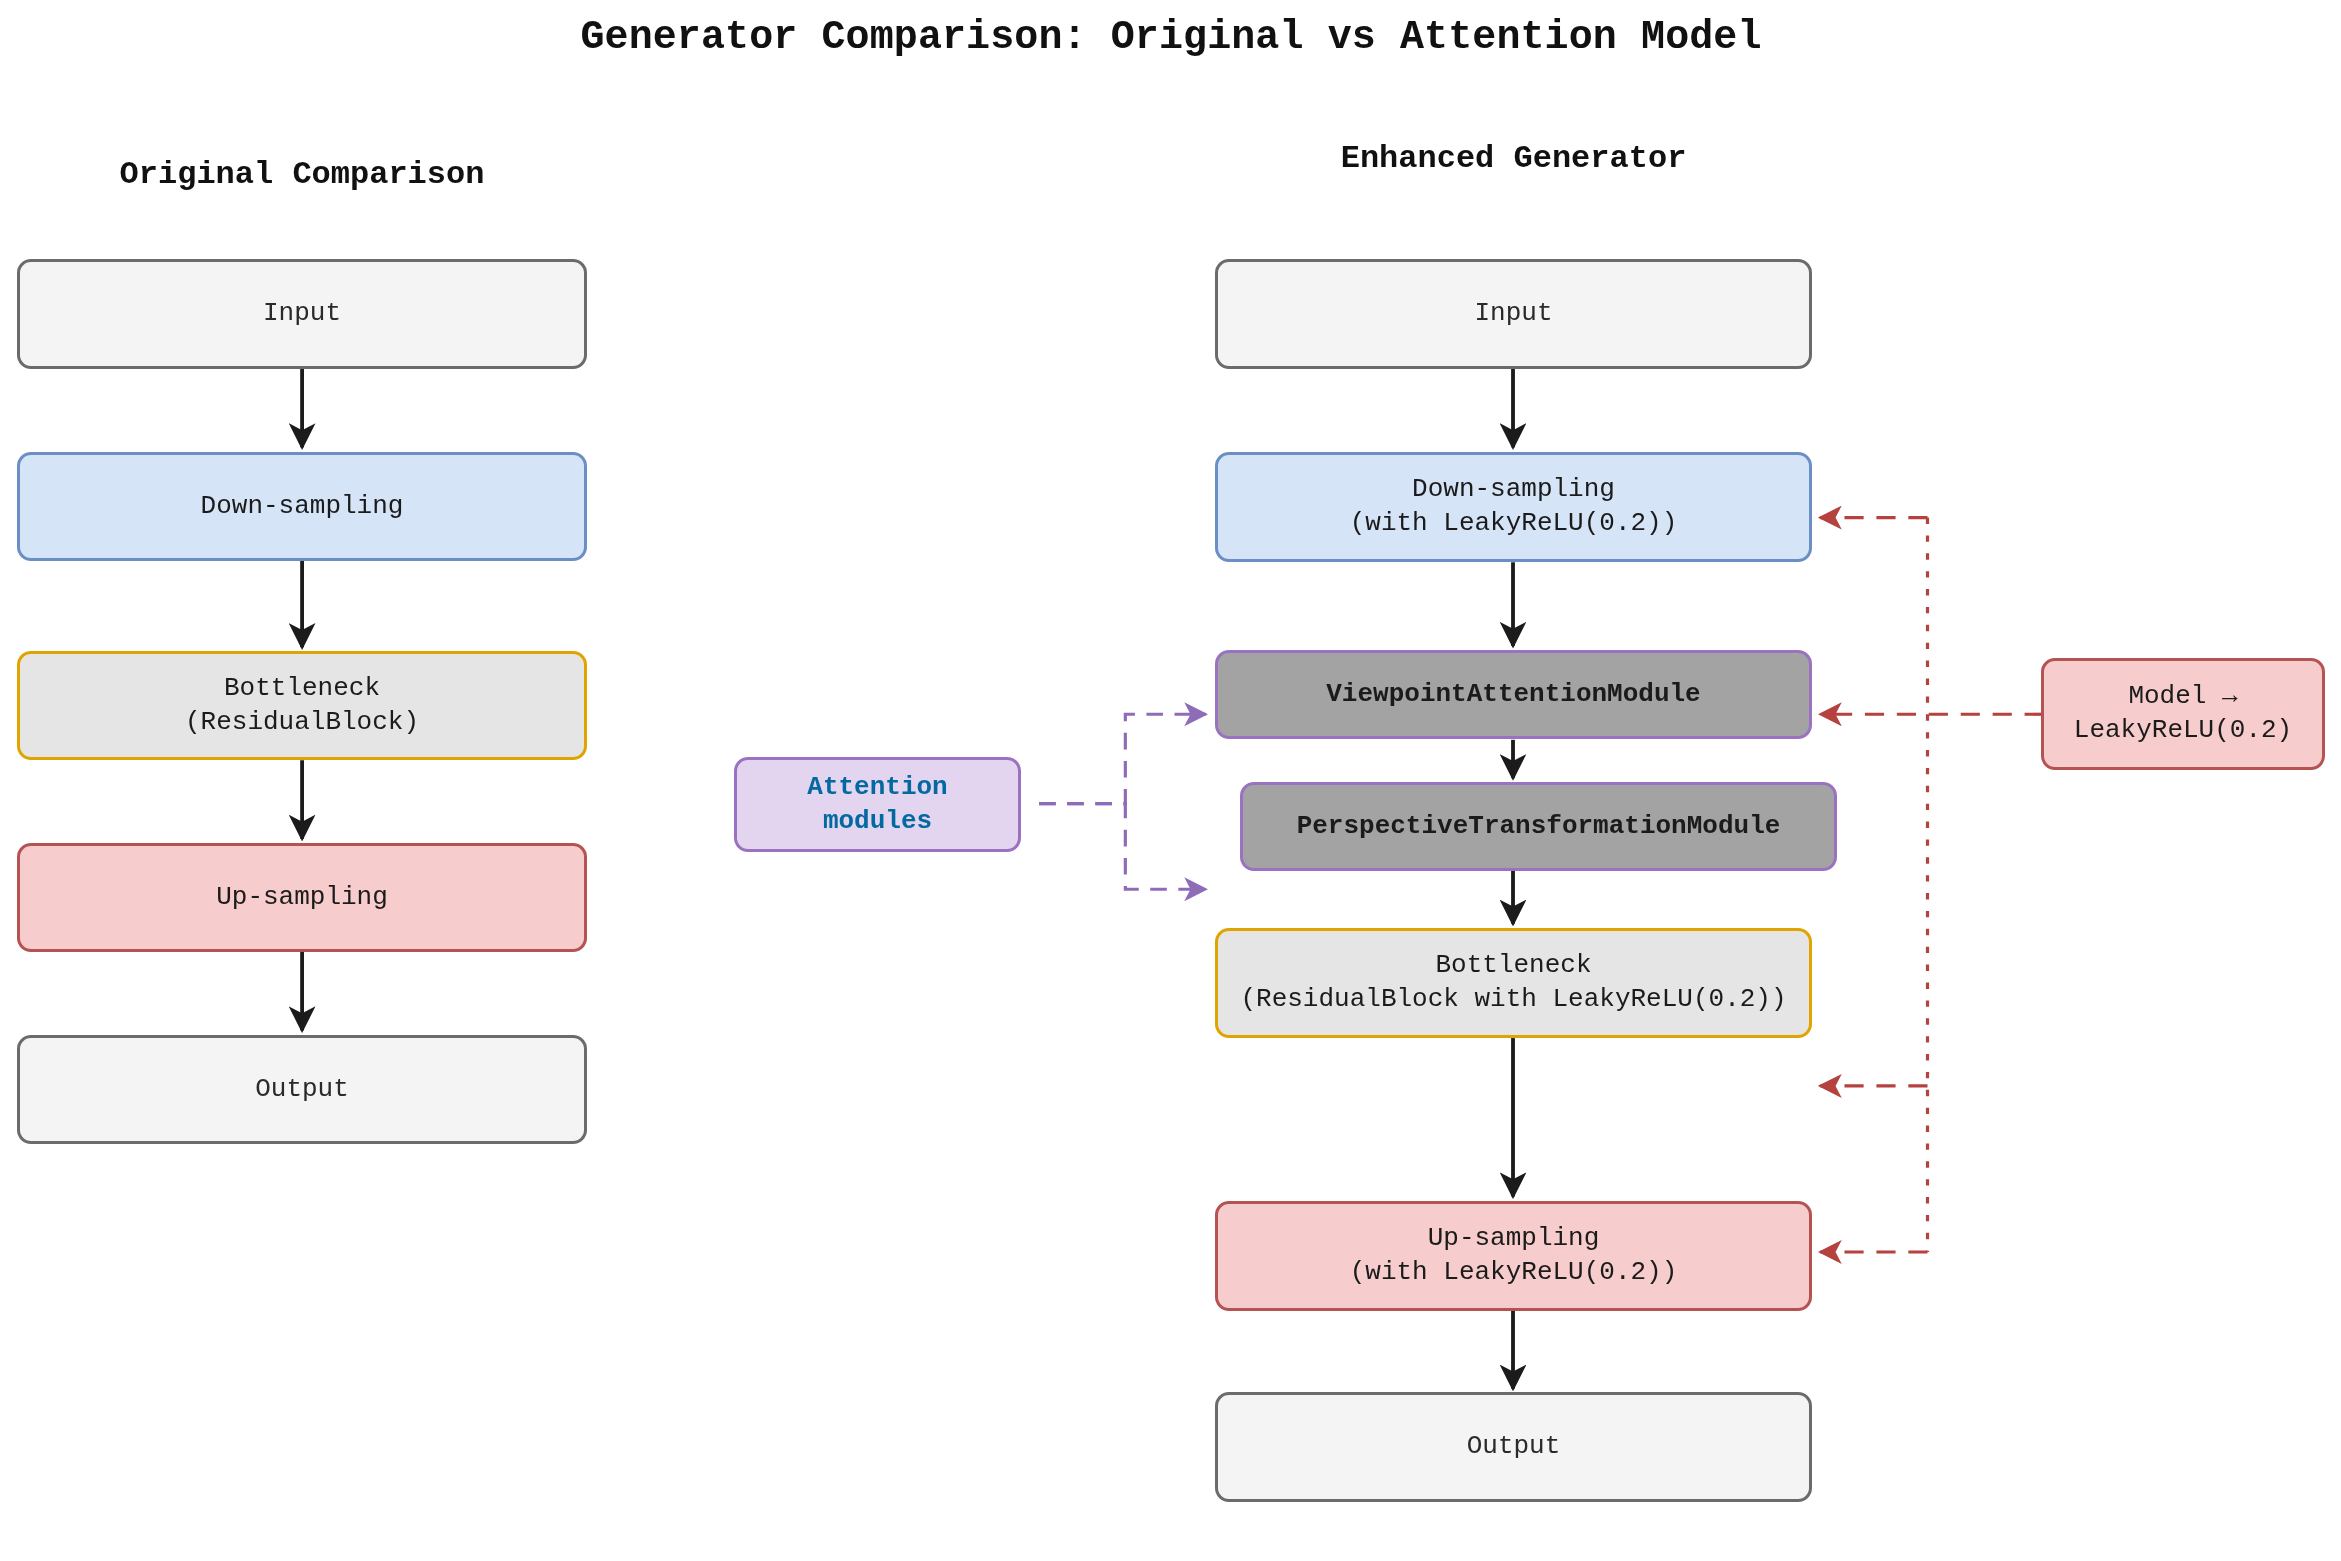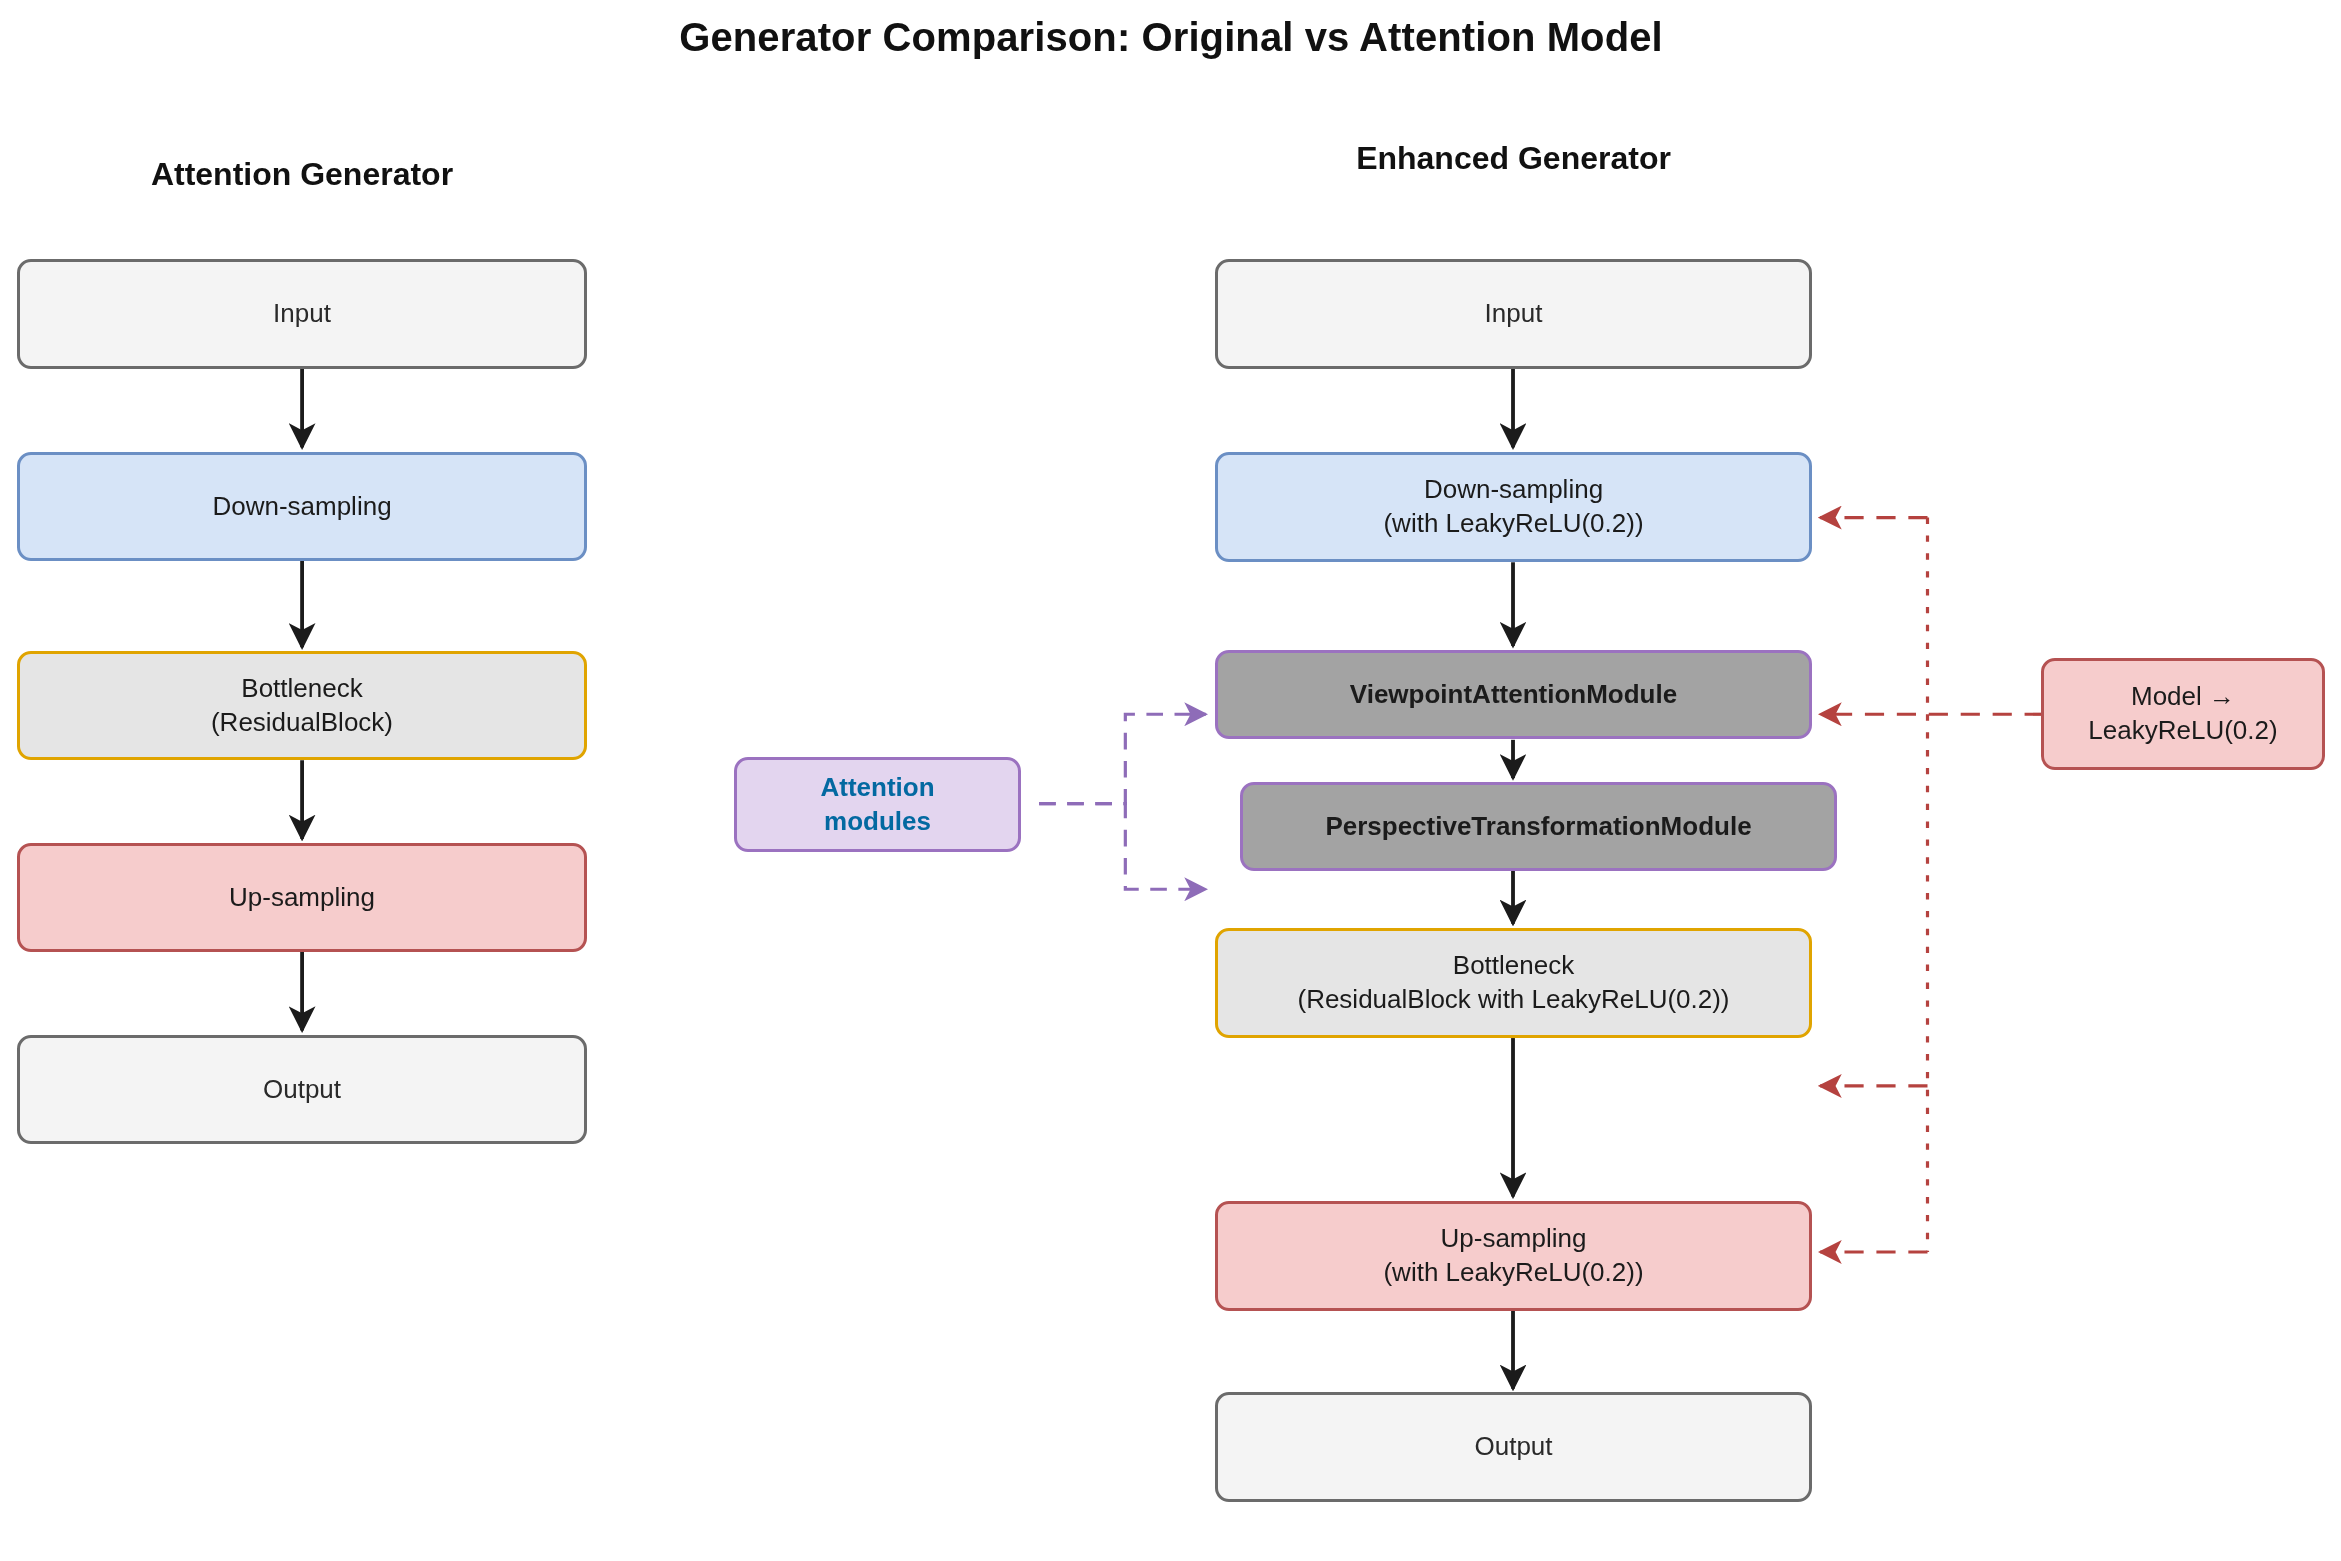--- a/index.html
+++ b/index.html
@@ -1,19 +1,19 @@
 <!DOCTYPE html>
 <html style="font-size:10.2px"><head>
 <meta charset="utf-8">
 <style>
   html,body{margin:0;padding:0;background:#ffffff;}
   body{width:2342px;height:1562px;position:relative;overflow:hidden;
        font-family:"Liberation Sans",sans-serif;color:#1b1b1b;}
 
-  #stage{position:absolute;inset:0;}
+  #stage{position:absolute;inset:0;font-family:Liberation Mono, monospace;}
 
   .title{
     position:absolute;left:0;top:15.3px;width:2342px;text-align:center;
     font-size:40px;font-weight:bold;letter-spacing:0.1px;color:#111111;
   }
   .col-title{
     position:absolute;font-size:32px;font-weight:bold;color:#111111;
     text-align:center;
   }
   #title-left{left:17px;top:156px;width:570px;}
@@ -38,21 +38,21 @@
   svg.wires{position:absolute;left:0;top:0;width:2342px;height:1562px;
             pointer-events:none;overflow:visible;}
 </style>
 </head>
 <body>
 
 <div id="stage">
 
   <div class="title">Generator Comparison: Original vs Attention Model</div>
 
-  <div class="col-title" id="title-left">Attention Generator</div>
+  <div class="col-title" id="title-left">Original Comparison</div>
   <div class="col-title" id="title-right">Enhanced Generator</div>
 
   <svg class="wires" viewBox="0 0 3667 2445">
     <defs>
       <marker id="ah-black" viewBox="0 0 10 10" refX="9" refY="5" markerWidth="7" markerHeight="7" orient="auto-start-reverse">
         <path d="M0,0 L10,5 L0,10 L2.6,5 z" fill="#1b1b1b"></path>
       </marker>
       <marker id="ah-red" viewBox="0 0 10 10" refX="9" refY="5" markerWidth="7.5" markerHeight="7.5" orient="auto-start-reverse">
         <path d="M0,0 L10,5 L0,10 L2.6,5 z" fill="#b5423f"></path>
       </marker>

